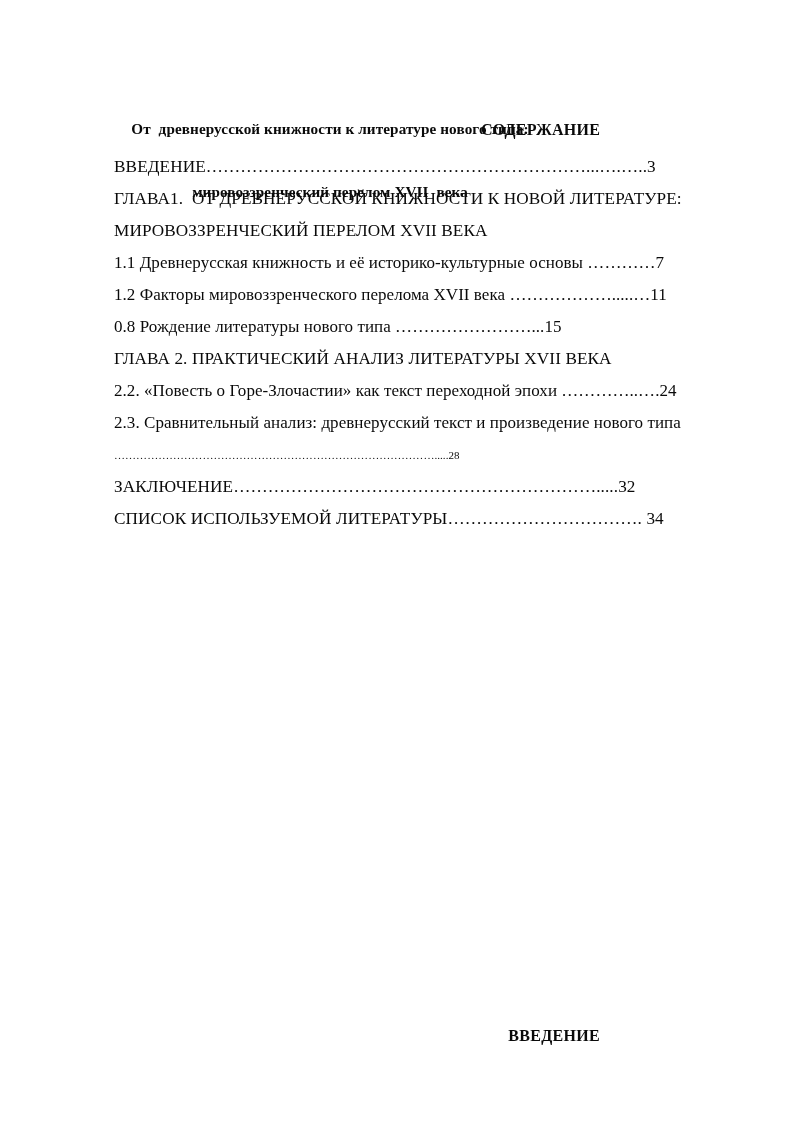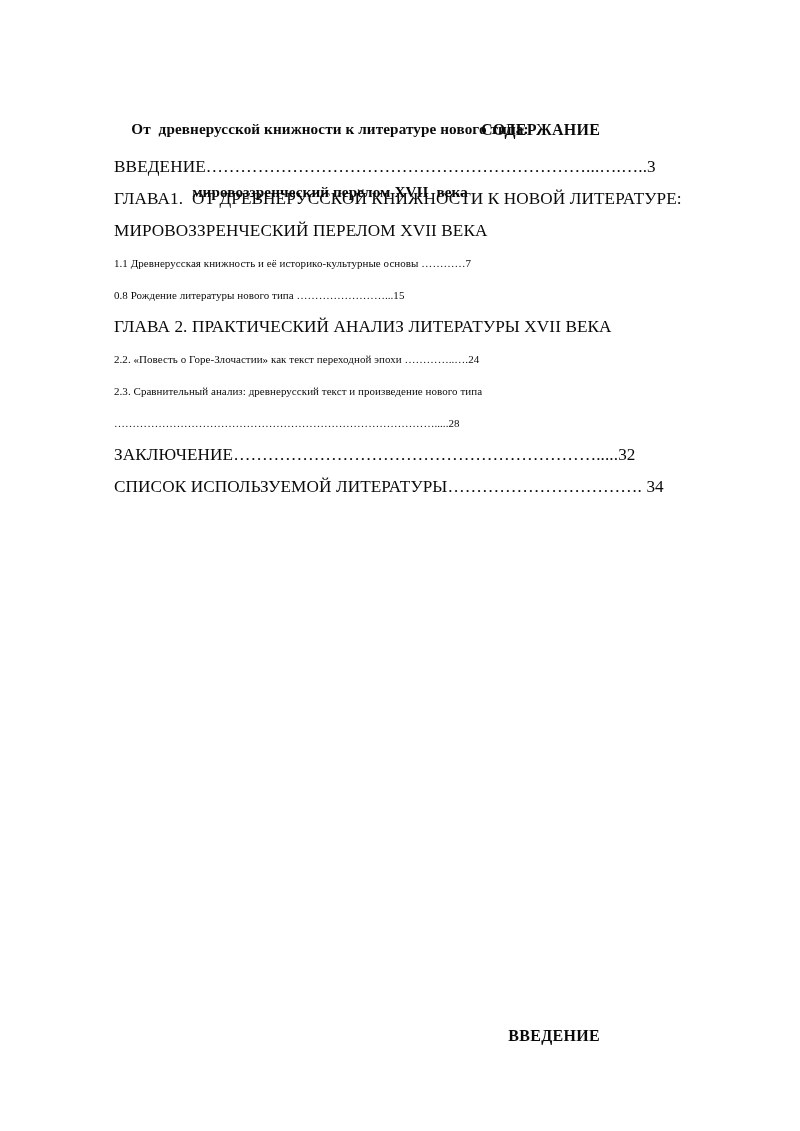--- a/index.html
+++ b/index.html
@@ -71,21 +71,21 @@
     letter-spacing: 0.05px;
   }
 
   
   .toc-line.caps {
     font-size: 17.2px;
     letter-spacing: 0.1px;
   }
 
   .toc-line.sub {
-    font-size: 11px;
+    font-size: 17px;
   }
 
   .toc-line.dots-only {
     font-size: 11px;
   }
 
   
   .section-start {
     position: absolute;
     left: 60px;
@@ -108,20 +108,21 @@
     <span class="title-line">мировоззренческий перелом XVII  века</span>
   </div>
 
   <div class="toc-heading">СОДЕРЖАНИЕ</div>
 
   <div class="toc">
     <span class="toc-line caps">ВВЕДЕНИЕ…………………………………………………………...….…..3</span>
     <span class="toc-line caps">ГЛАВА1.  ОТ ДРЕВНЕРУССКОЙ КНИЖНОСТИ К НОВОЙ ЛИТЕРАТУРЕ:</span>
     <span class="toc-line caps">МИРОВОЗЗРЕНЧЕСКИЙ ПЕРЕЛОМ XVII ВЕКА</span>
     <span class="toc-line sub">1.1 Древнерусская книжность и её историко-культурные основы …………7</span>
+    <span class="toc-line sub">1.2 Факторы мировоззренческого перелома XVII века ……………….....…11</span>
     <span class="toc-line sub">0.8 Рождение литературы нового типа ……………………...15</span>
     <span class="toc-line caps">ГЛАВА 2. ПРАКТИЧЕСКИЙ АНАЛИЗ ЛИТЕРАТУРЫ XVII ВЕКА</span>
     <span class="toc-line sub">2.2. «Повесть о Горе-Злочастии» как текст переходной эпохи …………..….24</span>
     <span class="toc-line sub">2.3. Сравнительный анализ: древнерусский текст и произведение нового типа</span>
     <span class="toc-line dots-only">…………………………………………………………………………….....28</span>
     <span class="toc-line caps">ЗАКЛЮЧЕНИЕ……………………………………………………….....32</span>
     <span class="toc-line caps">СПИСОК ИСПОЛЬЗУЕМОЙ ЛИТЕРАТУРЫ……………………………. 34</span>
   </div>
 
   <div class="section-start">ВВЕДЕНИЕ</div>

